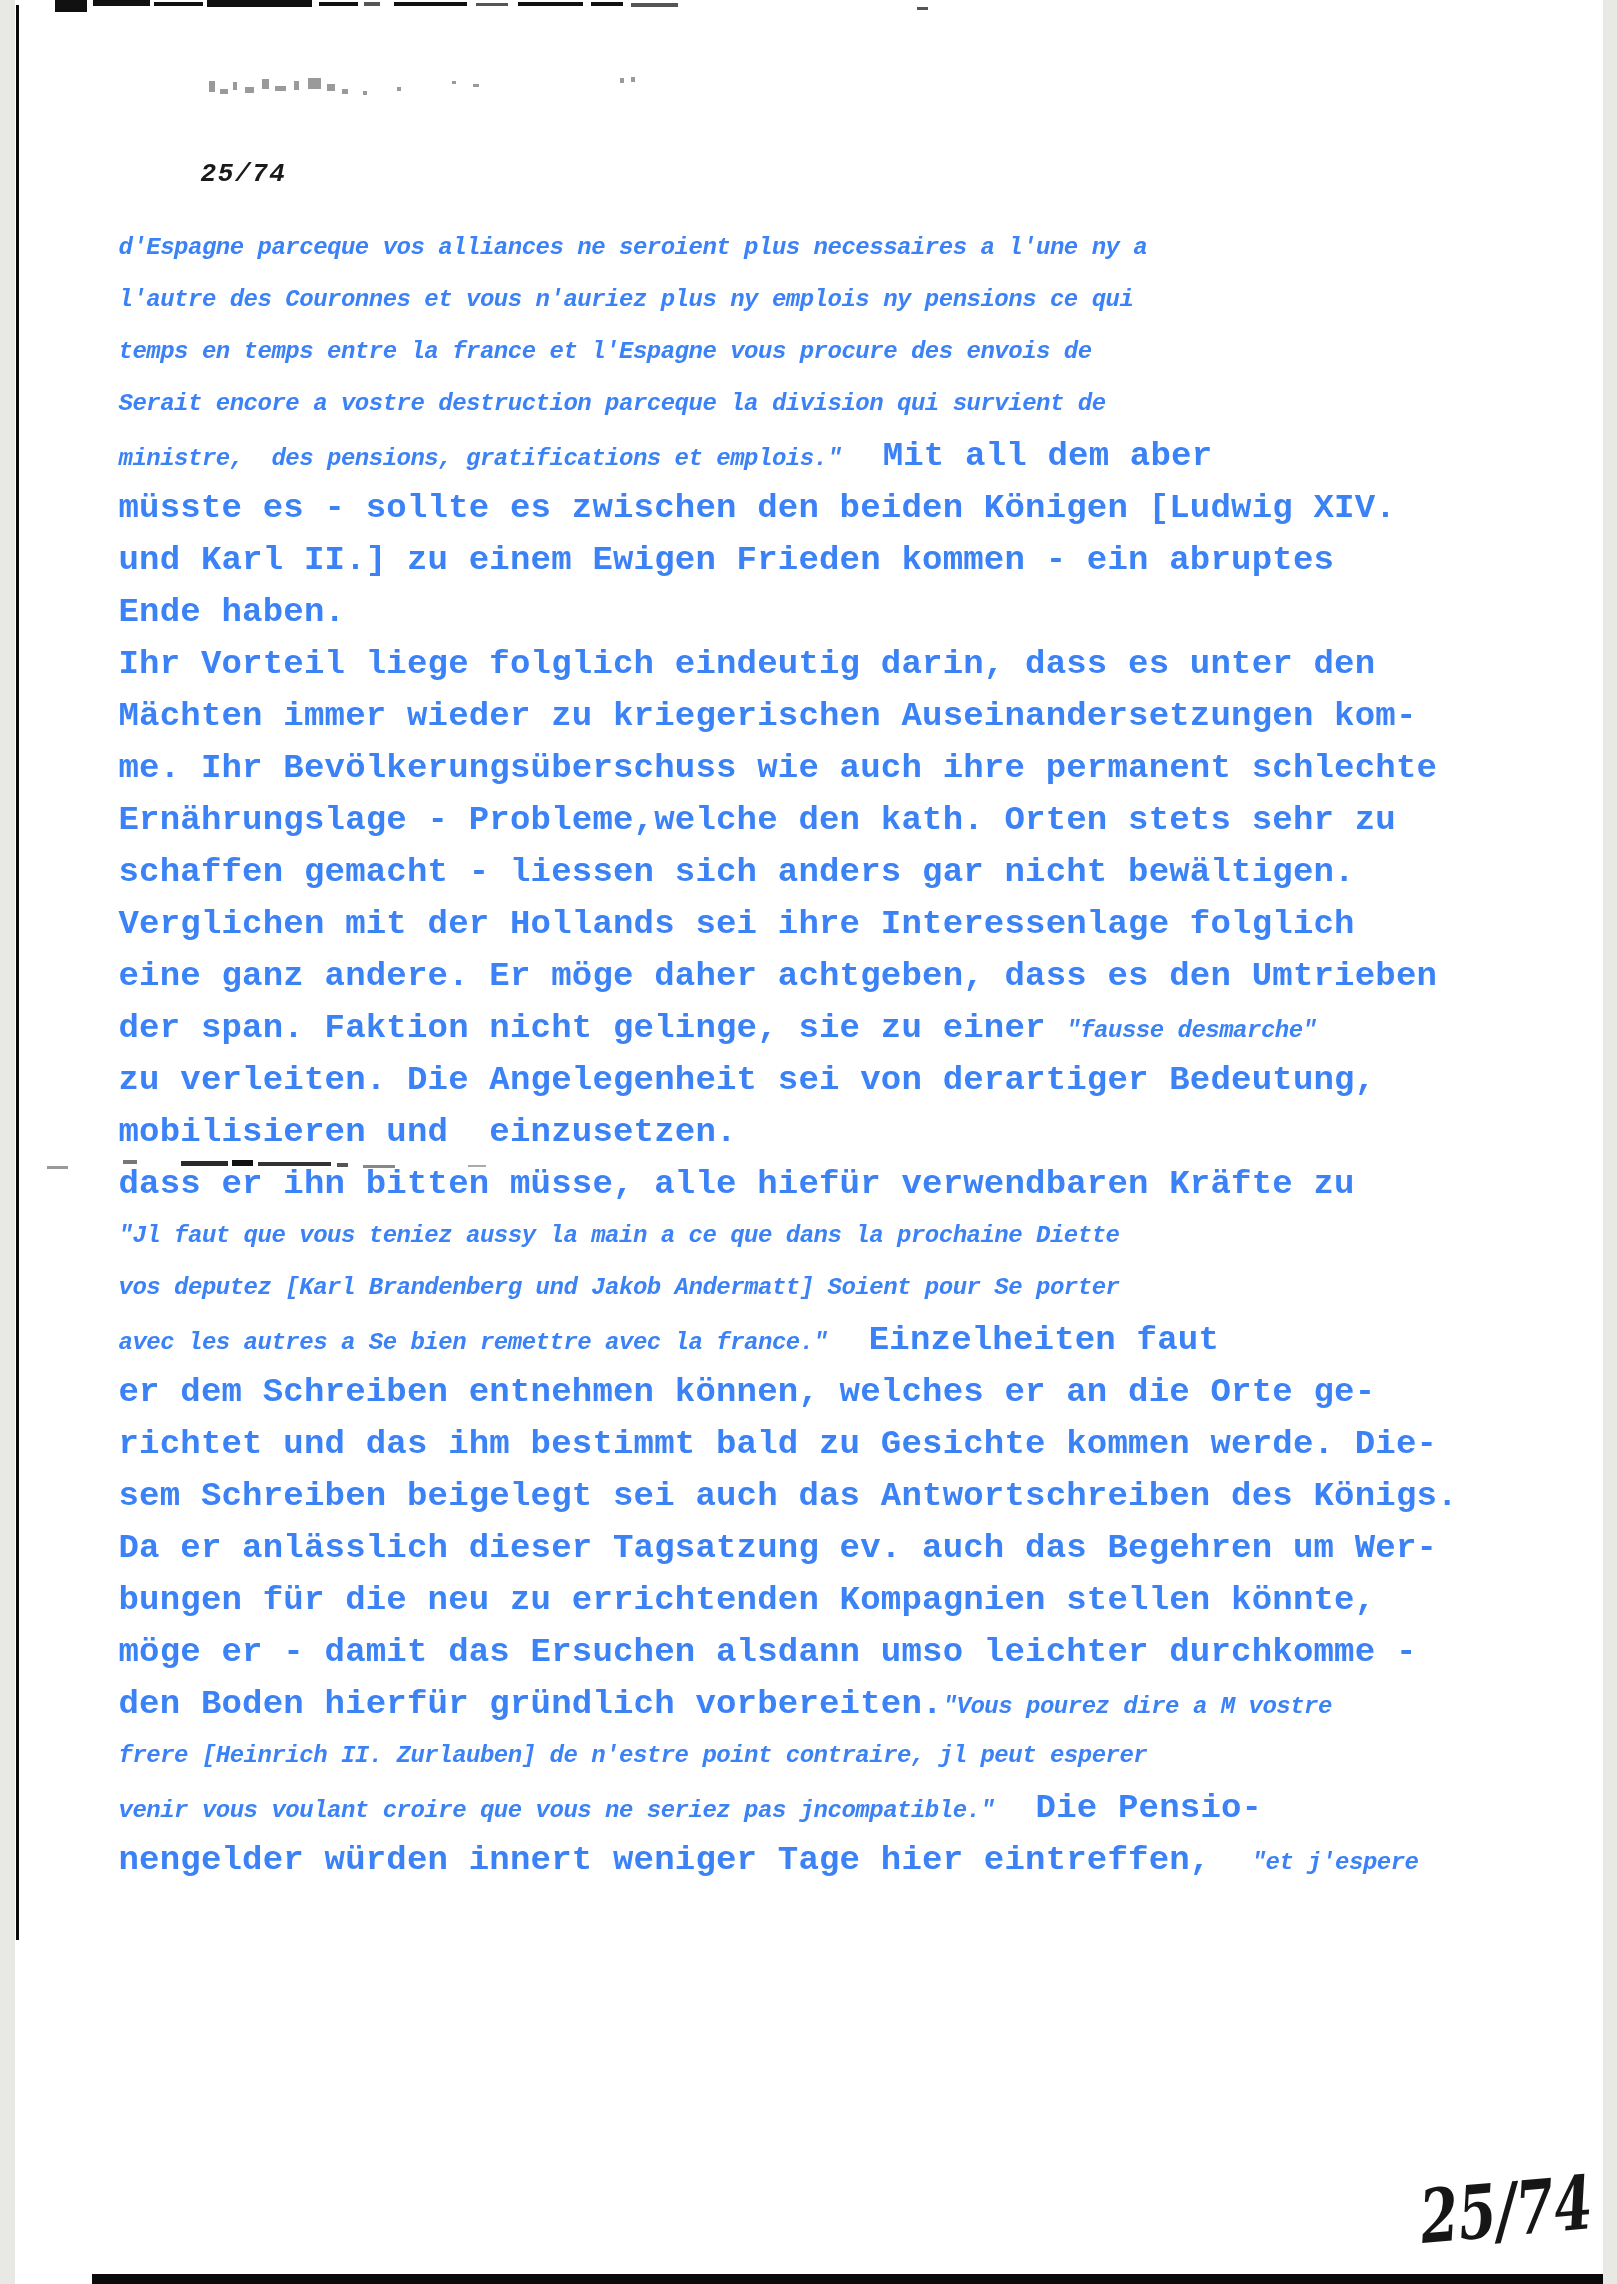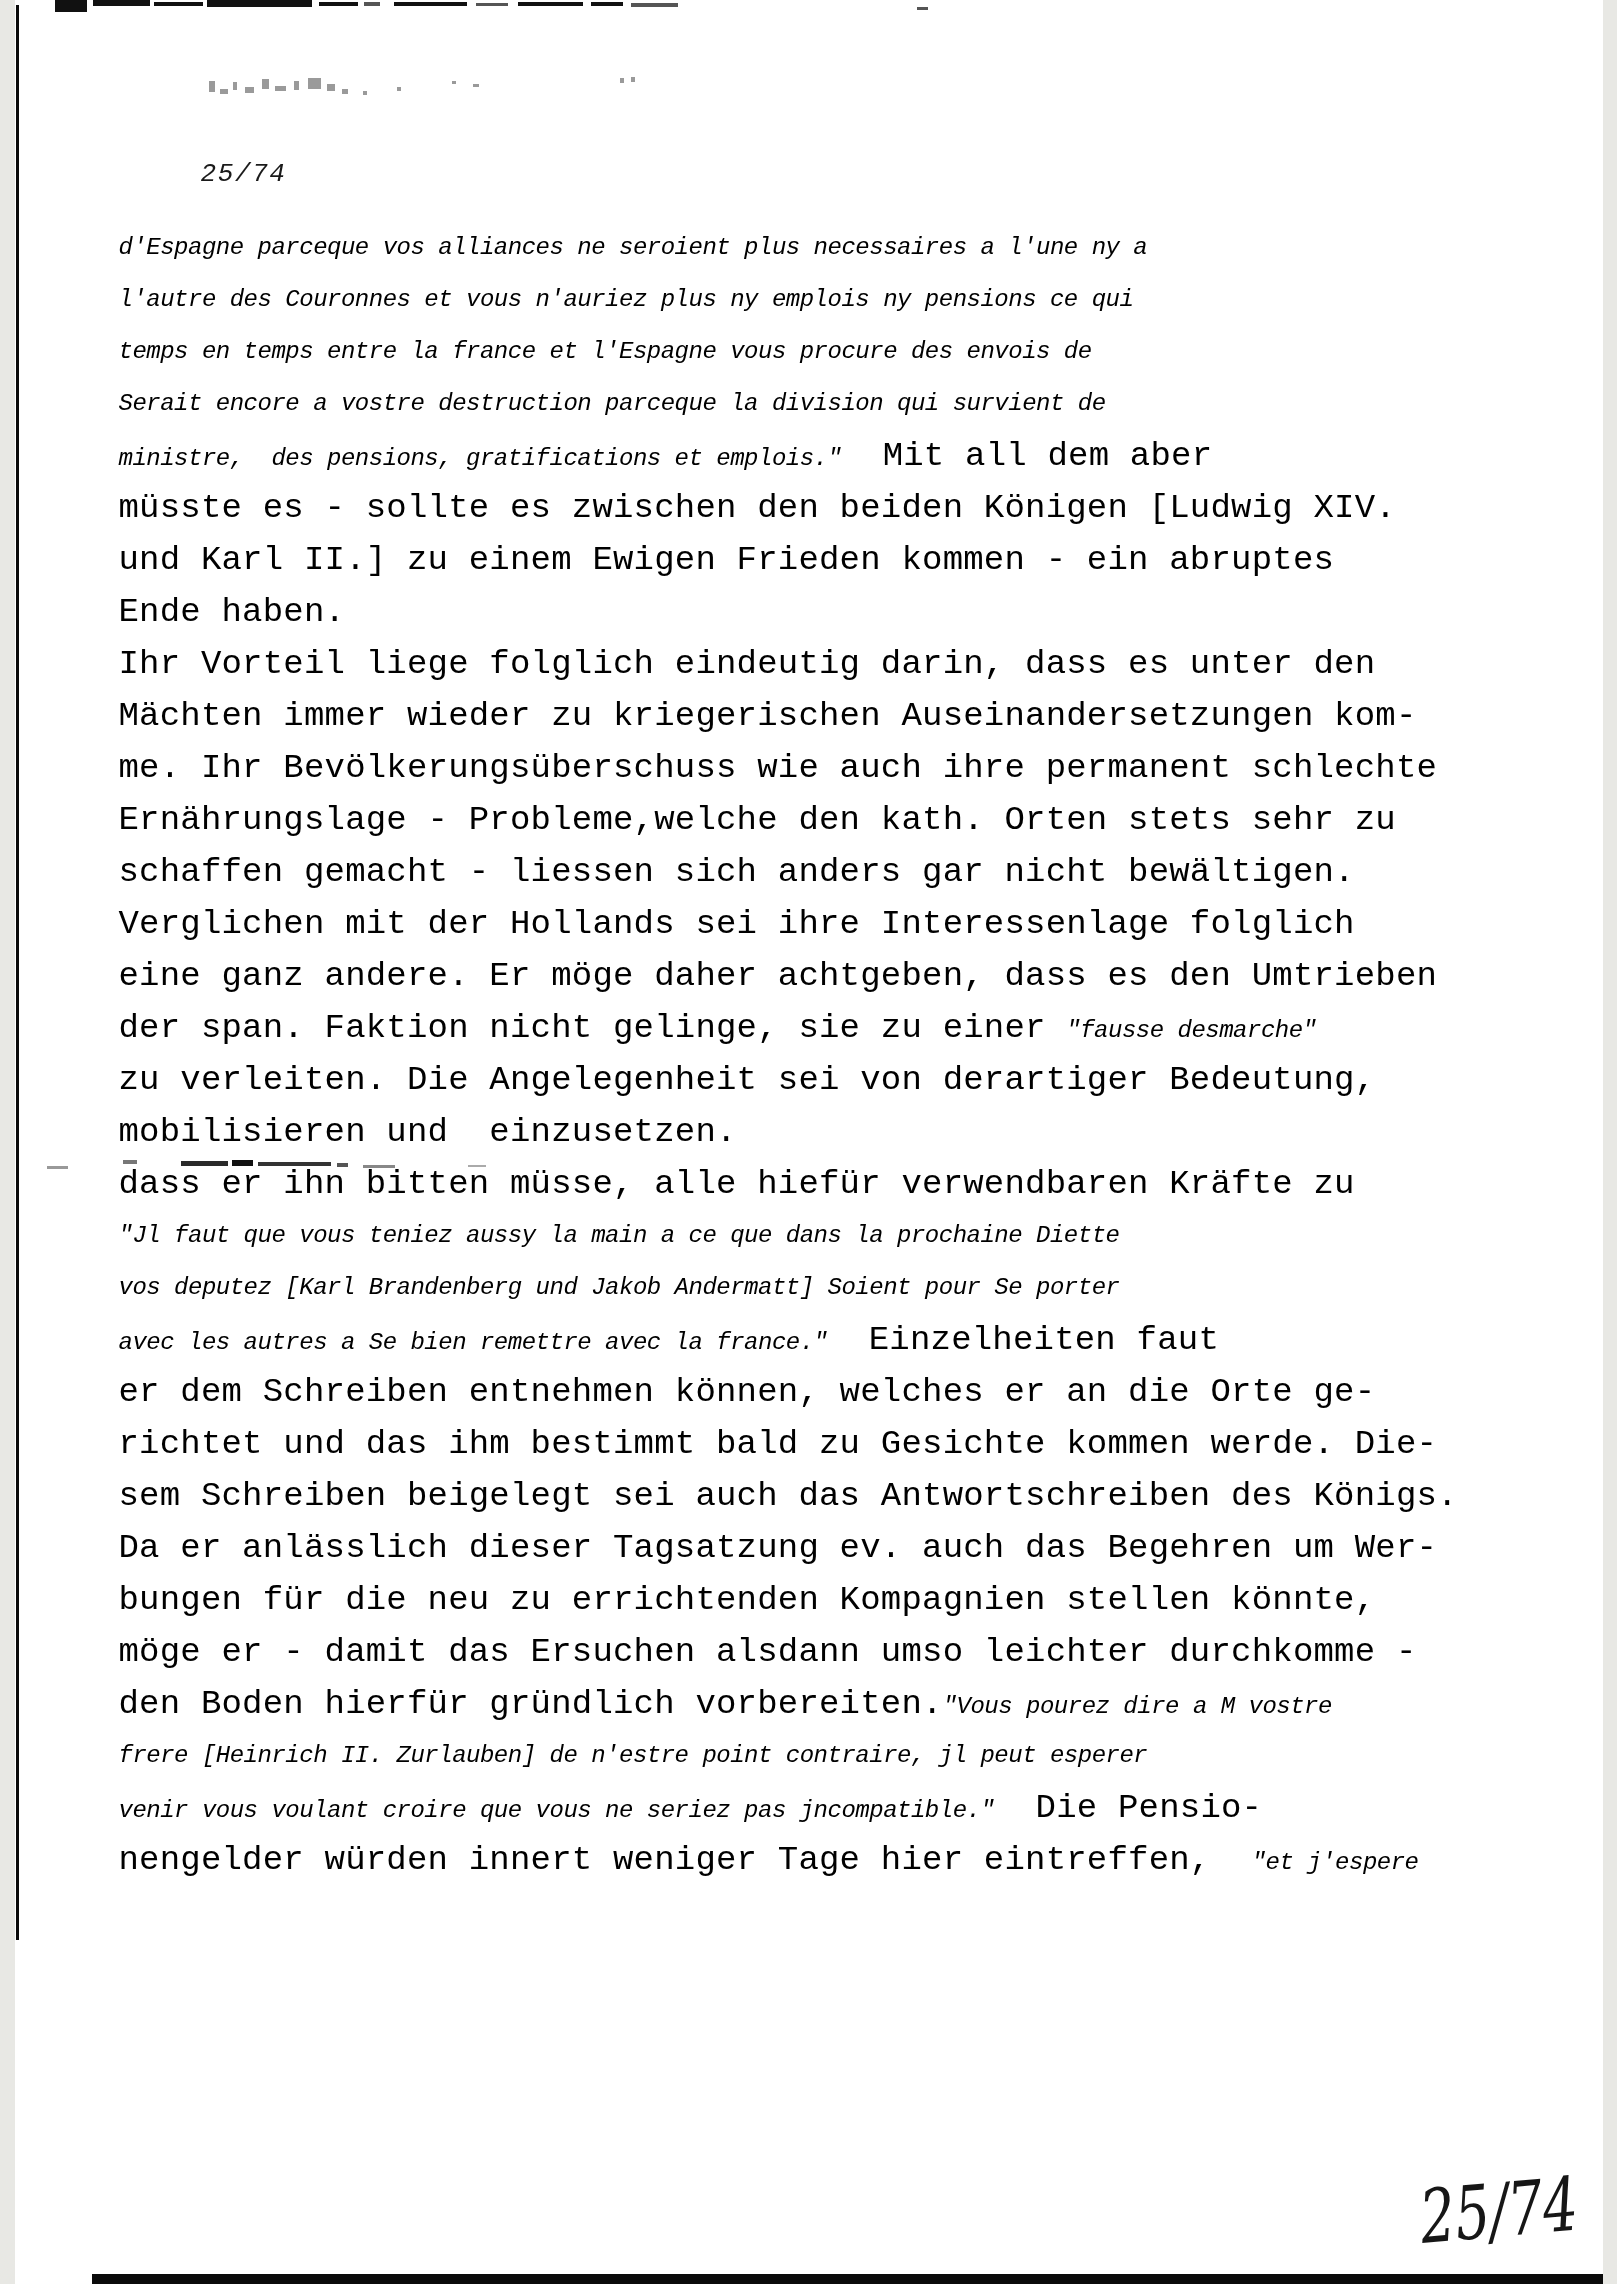--- a/index.html
+++ b/index.html
@@ -3,26 +3,27 @@
 <meta charset="utf-8">
 <style>
   html,body { margin:0; padding:0; background:#e8e8e4; }
   .page {
     position:relative;
     width:1588px; height:2284px;
     margin:0 auto;
     background:#ffffff;
     overflow:hidden;
     font-family:"Liberation Mono", monospace;
+    font-weight:bold;
   }
 
   
   .text-block { position:absolute; left:104px; top:222px; width:1440px; }
   .line { height:52px; line-height:52px; white-space:pre; }
-  .seg { color:#000000;margin-top:47px; }
+  .seg { color:#3b82f6;margin-top:47px; }
   .seg.rm { font-size:34px; letter-spacing:0.2px; }
   .seg.it { font-size:24px; font-style:italic; letter-spacing:-0.5px; }
 
   .page-num-top {
     position:absolute; left:186px; top:159px;
     font-size:26px; font-style:italic; letter-spacing:1.6px;
     color:#1a1a1a; white-space:pre;
   }
 
   

